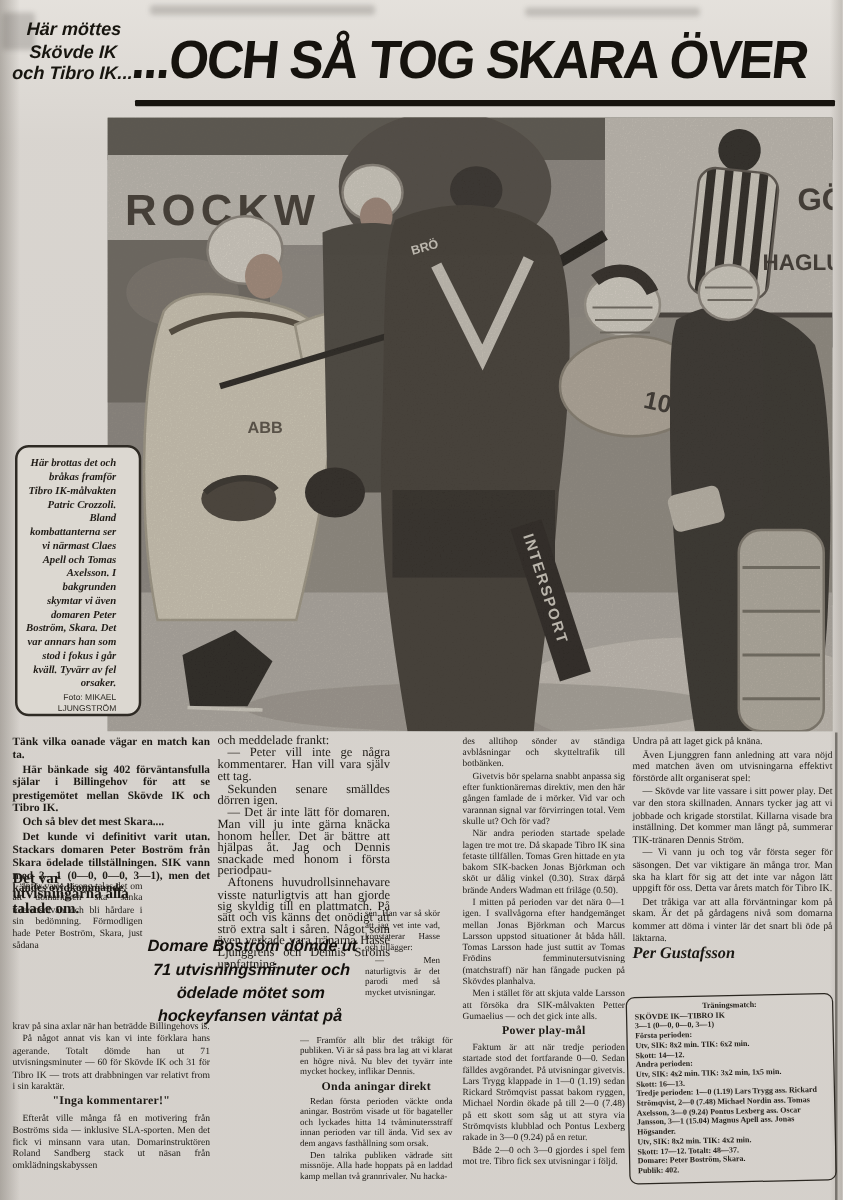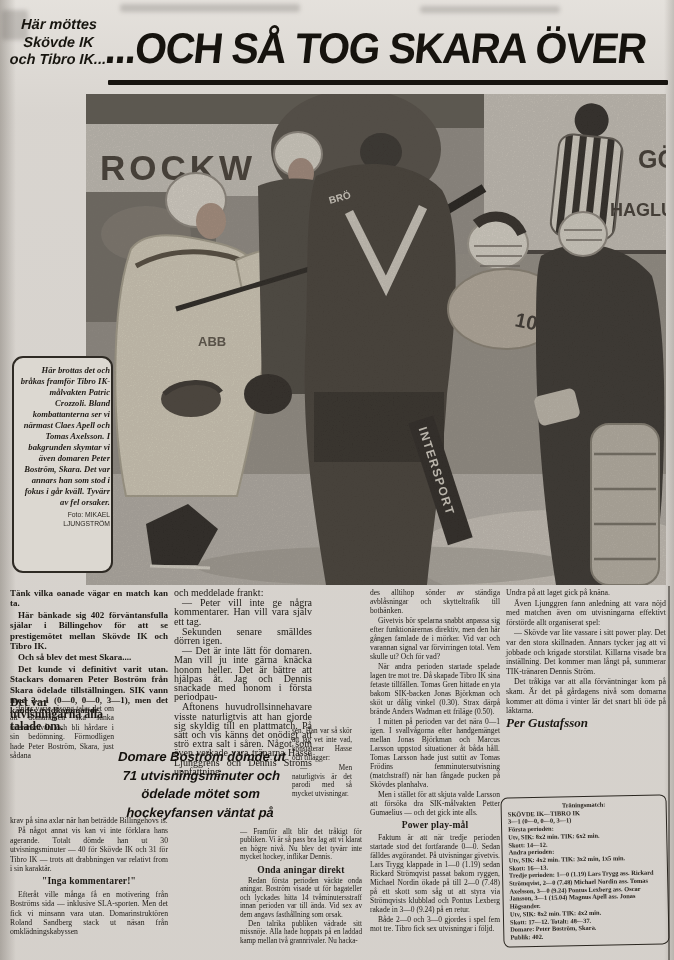--- a/index.html
+++ b/index.html
@@ -21,21 +21,21 @@
     font-family:"Liberation Sans",sans-serif;font-weight:700;font-size:43px;
     letter-spacing:-1.5px;color:#16130e;
     transform:skewX(-6deg) scaleX(.95);transform-origin:left bottom;}
   .headline-rule{left:108px;top:80px;width:560px;height:5px;background:#17140f;border-radius:1px;}
   .smudge{background:rgba(70,66,60,.22);filter:blur(2px);border-radius:3px;}
   
   .photo{left:86px;top:94px;width:580px;height:491px;}
   
   .caption-box{left:12px;top:356px;width:101px;height:217px;box-sizing:border-box;
     border:2px solid #2e2a24;border-radius:11px;background:#dcd8d1;
-    padding:7px 1px 5px 6px;text-align:right;
+    padding:7px 18px 5px 6px;text-align:right;
     font-style:italic;font-weight:600;font-size:8.6px;line-height:11px;color:#211d18;}
   .caption-credit{margin-top:3px;font-family:"Liberation Sans",sans-serif;
     font-style:normal;font-weight:400;font-size:6.8px;line-height:8.5px;color:#2a2620;}
   
   .col{position:absolute;text-align:justify;font-size:7.7px;line-height:9.3px;color:#1c1914;}
   .col p{margin:0 0 1px 0;text-indent:8px;}
   .col p.noind{text-indent:0;}
   #col1a{left:10px;top:588px;width:158px;font-weight:700;font-size:9px;line-height:10.4px;}
   #col1-lede{left:10px;top:696px;width:104px;font-weight:700;font-size:12px;line-height:12px;text-align:left;}
   #col1-narrow{left:10px;top:704px;width:104px;font-size:7.7px;line-height:9.4px;}
@@ -180,21 +180,21 @@
   <p>Det kunde vi definitivt varit utan. Stackars domaren Peter Boström från Skara ödelade tillställningen. SIK vann med 3—1 (0—0, 0—0, 3—1), men det kändes ovidkommande.</p>
 </div>
 <div id="col1-lede" class="col">
   <p class="noind">Det var utvisningarna alla talade om.</p>
 </div>
 <div id="col1-narrow" class="col">
   <p>Inför varje säsong talas det om att domarkåren ska sänka toleransnivån och bli hårdare i sin bedömning. Förmodligen hade Peter Boström, Skara, just sådana</p>
 </div>
 <div id="col1-wide" class="col">
   <p class="noind">krav på sina axlar när han beträdde Billingehovs is.</p>
-  <p>På något annat vis kan vi inte förklara hans agerande. Totalt dömde han ut 30 utvisningsminuter — 40 för Skövde IK och 31 för Tibro IK — trots att drabbningen var relativt from i sin karaktär.</p>
+  <p>På något annat vis kan vi inte förklara hans agerande. Totalt dömde han ut 71 utvisningsminuter — 60 för Skövde IK och 31 för Tibro IK — trots att drabbningen var relativt from i sin karaktär.</p>
   <p class="subhead">"Inga kommentarer!"</p>
   <p>Efteråt ville många få en motivering från Boströms sida — inklusive SLA-sporten. Men det fick vi minsann vara utan. Domarinstruktören Roland Sandberg stack ut näsan från omklädningskabyssen</p>
 </div>
 
 <div id="col2a" class="col">
   <p class="noind">och meddelade frankt:</p>
   <p>— Peter vill inte ge några kommentarer. Han vill vara själv ett tag.</p>
   <p>Sekunden senare smälldes dörren igen.</p>
   <p>— Det är inte lätt för domaren. Man vill ju inte gärna knäcka honom heller. Det är bättre att hjälpas åt. Jag och Dennis snackade med honom i första periodpau-</p>
   <p>Aftonens huvudrollsinnehavare visste naturligtvis att han gjorde sig skyldig till en plattmatch. På sätt och vis känns det onödigt att strö extra salt i såren. Något som även verkade vara tränarna Hasse Ljunggrens och Dennis Ströms uppfattning.</p>
@@ -222,20 +222,21 @@
   <p>Men i stället för att skjuta valde Larsson att försöka dra SIK-målvakten Petter Gumaelius — och det gick inte alls.</p>
   <p class="subhead">Power play-mål</p>
   <p>Faktum är att när tredje perioden startade stod det fortfarande 0—0. Sedan fälldes avgörandet. På utvisningar givetvis. Lars Trygg klappade in 1—0 (1.19) sedan Rickard Strömqvist passat bakom ryggen, Michael Nordin ökade på till 2—0 (7.48) på ett skott som såg ut att styra via Strömqvists klubblad och Pontus Lexberg rakade in 3—0 (9.24) på en retur.</p>
   <p>Både 2—0 och 3—0 gjordes i spel fem mot tre. Tibro fick sex utvisningar i följd.</p>
 </div>
 
 <div id="col5" class="col">
   <p class="noind">Undra på att laget gick på knäna.</p>
   <p>Även Ljunggren fann anledning att vara nöjd med matchen även om utvisningarna effektivt förstörde allt organiserat spel:</p>
   <p>— Skövde var lite vassare i sitt power play. Det var den stora skillnaden. Annars tycker jag att vi jobbade och krigade storstilat. Killarna visade bra inställning. Det kommer man långt på, summerar TIK-tränaren Dennis Ström.</p>
+  <p>— Vi vann ju och tog vår första seger för säsongen. Det var viktigare än många tror. Man ska ha klart för sig att det inte var någon lätt uppgift för oss. Detta var årets match för Tibro IK.</p>
   <p>Det tråkiga var att alla förväntningar kom på skam. Är det på gårdagens nivå som domarna kommer att döma i vinter lär det snart bli öde på läktarna.</p>
   <div class="byline">Per Gustafsson</div>
 </div>
 
 <div class="abs factbox">
   <div class="fb-title">Träningsmatch:</div>
   <div>SKÖVDE IK—TIBRO IK</div>
   <div>3—1 (0—0, 0—0, 3—1)</div>
   <div class="fb-line">Första perioden:</div>
   <div class="fb-line">Utv, SIK: 8x2 min. TIK: 6x2 min.</div>

